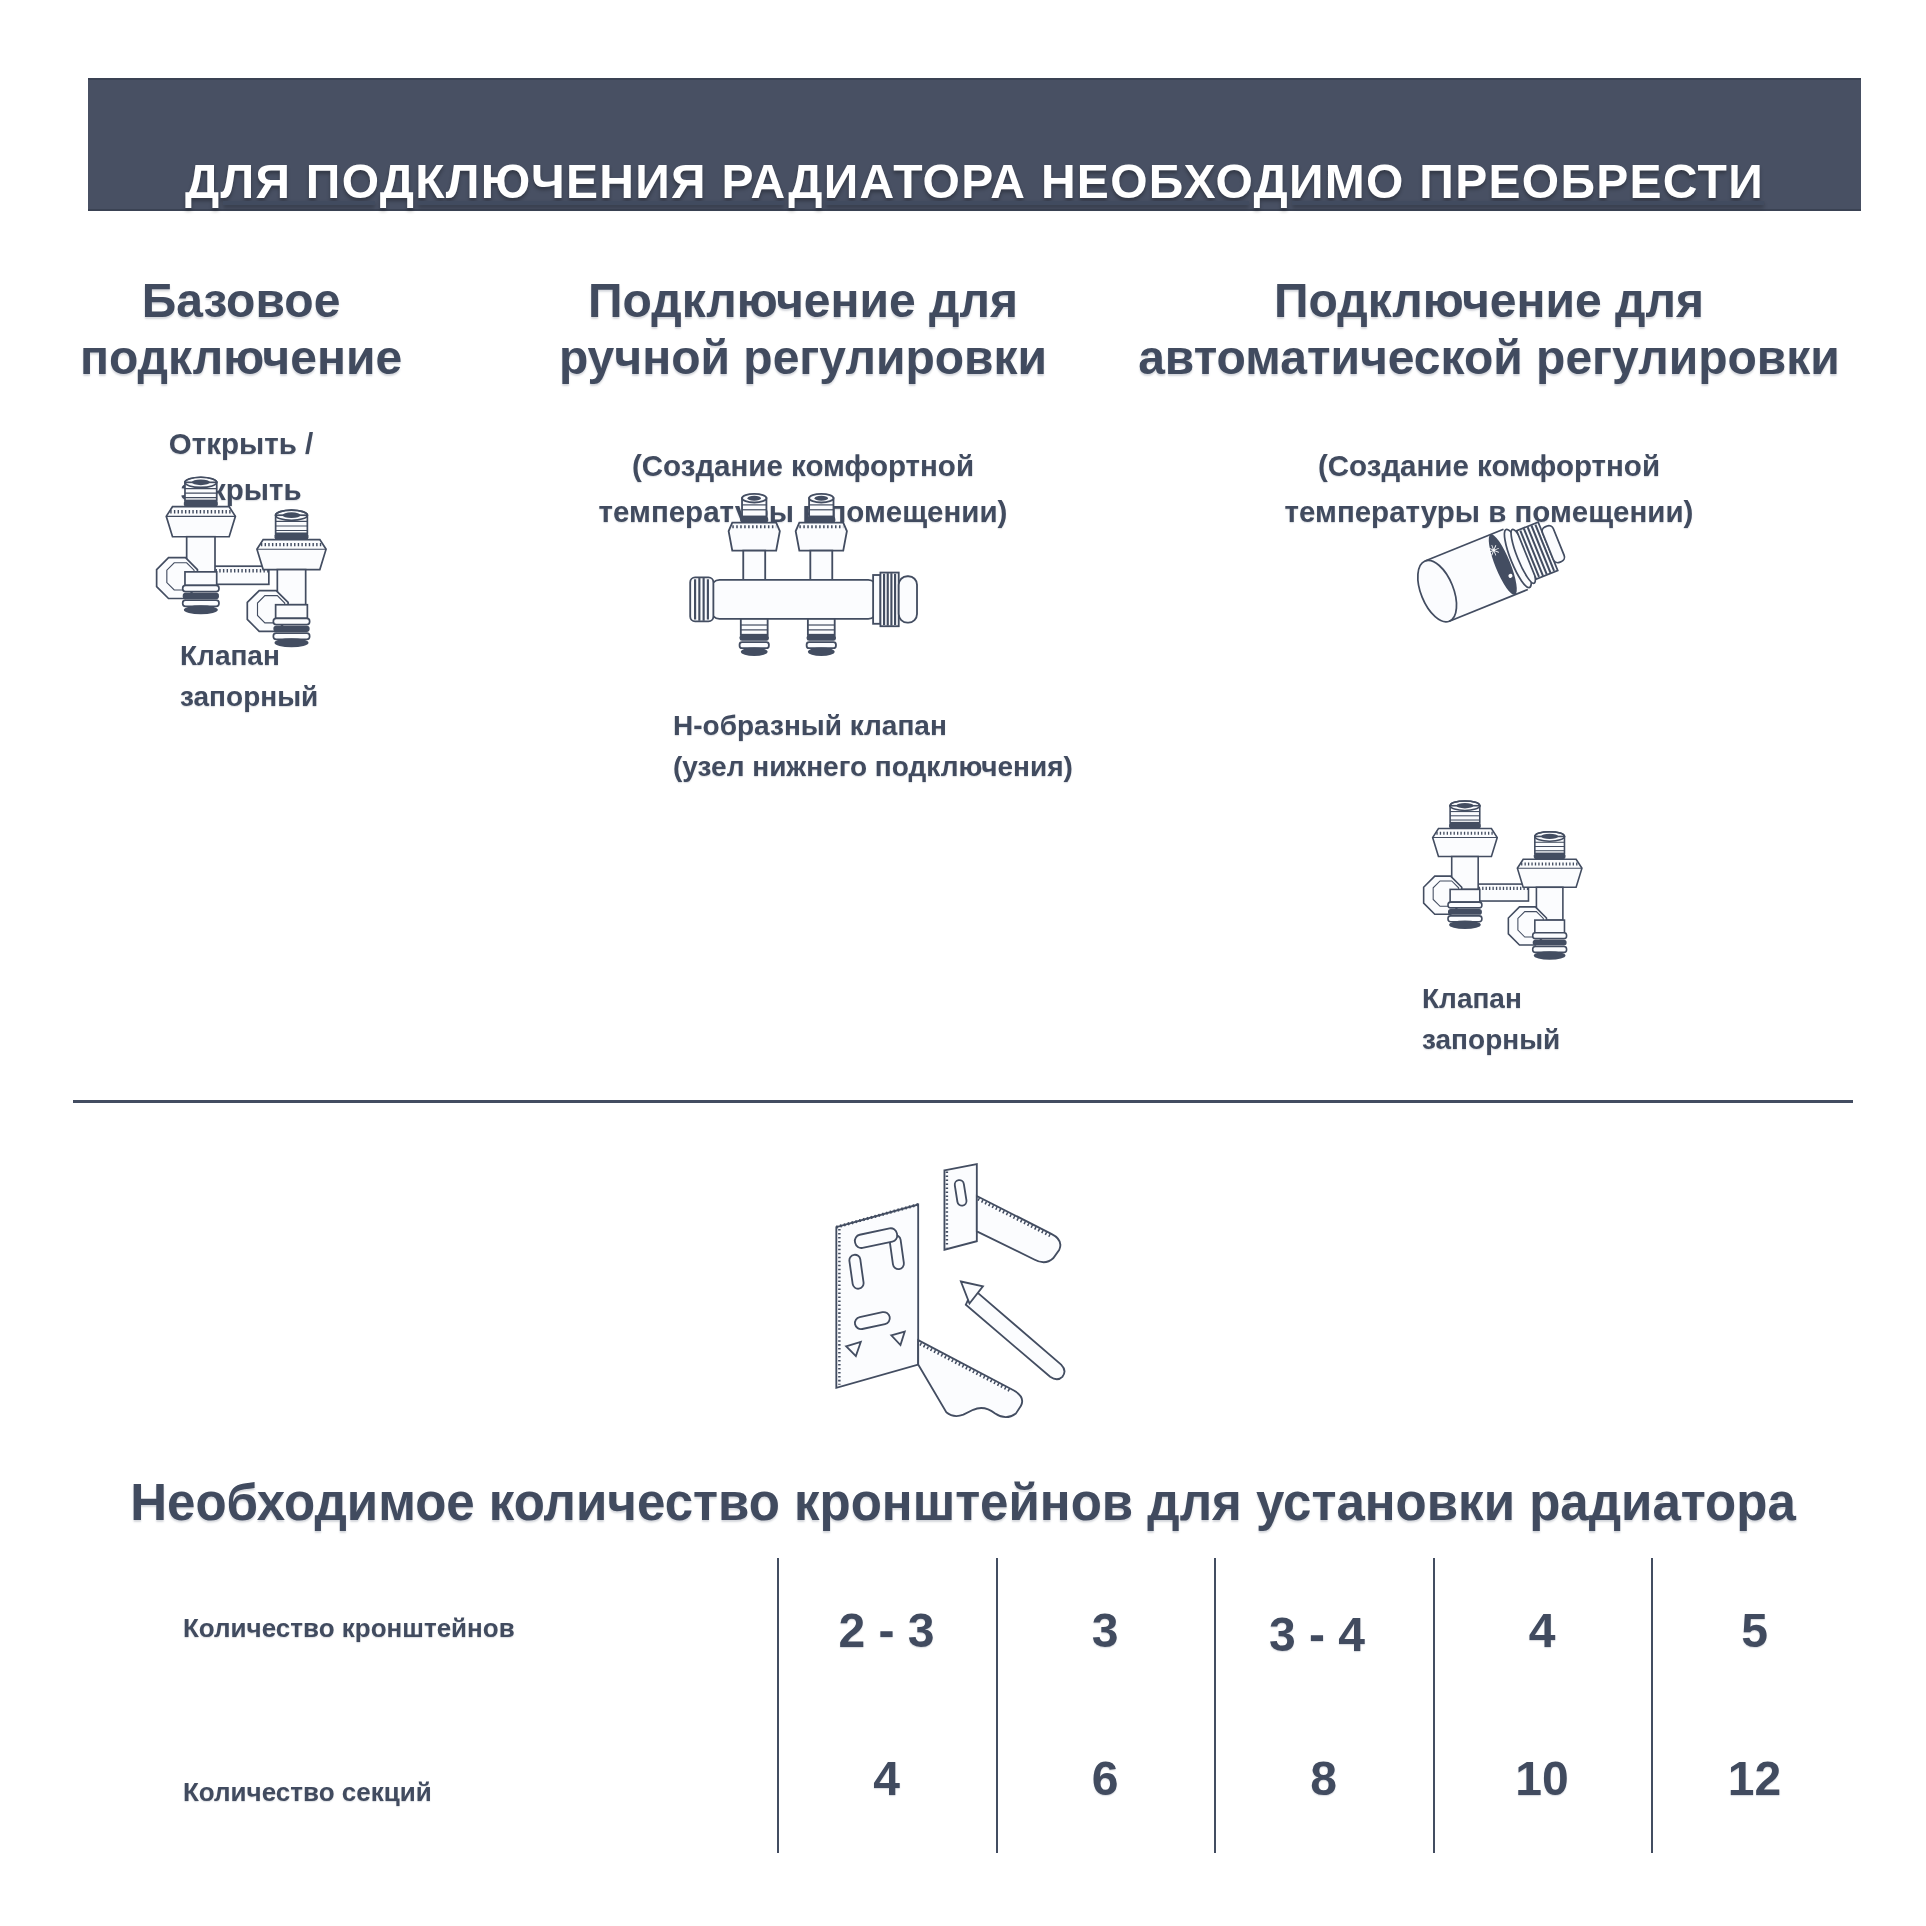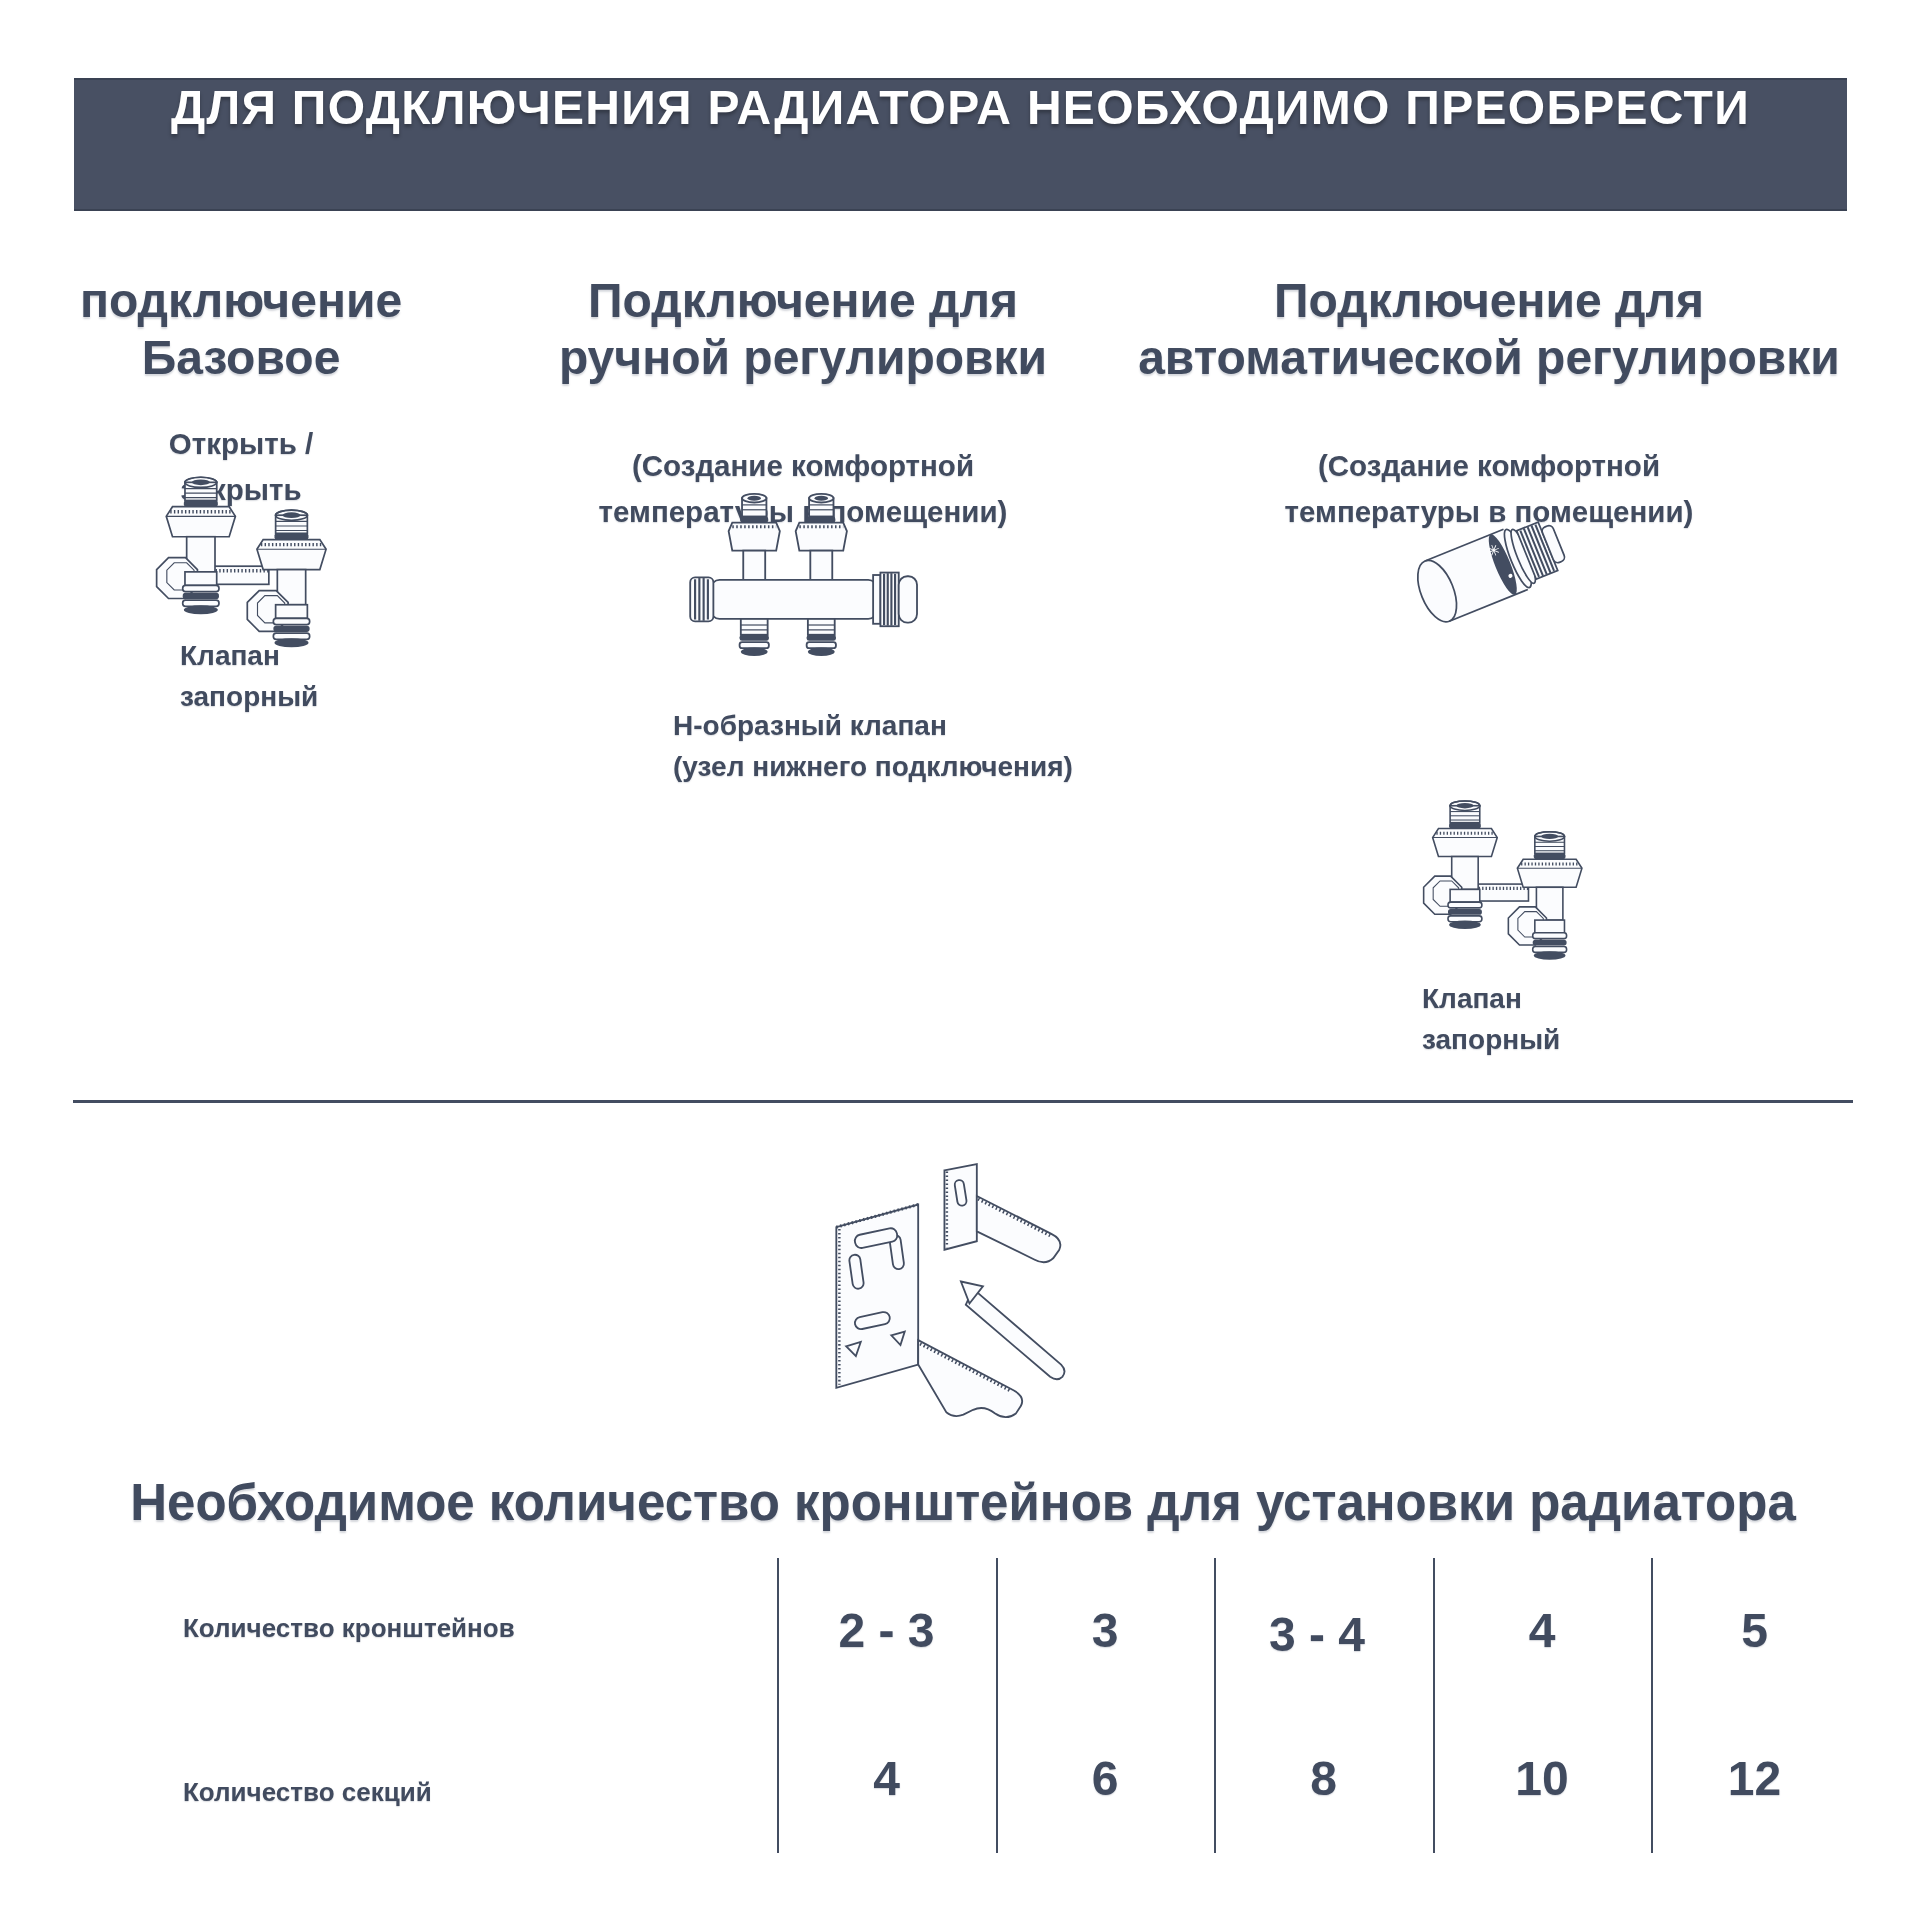--- a/index.html
+++ b/index.html
@@ -7,24 +7,24 @@
     --line:#434D61;
     --fill:#FBFCFE;
     --banner:#485063;
   }
   *{margin:0;padding:0;box-sizing:border-box;}
   html,body{background:#ffffff;}
   body{font-family:"Liberation Sans", sans-serif; color:var(--ink);}
   #canvas{position:relative;width:1926px;height:1926px;background:#ffffff;overflow:hidden;}
 
   .banner{
-    position:absolute;left:74px;top:78px;width:1773px;height:133px;
+    position:absolute;left:88px;top:78px;width:1773px;height:133px;
     background:var(--banner);
     border-top:2.6px solid #3A4253;border-bottom:2.6px solid #3A4253;
-    display:flex;align-items:flex-start;justify-content:center;
+    display:flex;align-items:flex-end;justify-content:center;text-decoration:underline;
   }
   .banner-title{
     color:#fff;font-size:48px;font-weight:bold;letter-spacing:1.3px;
     text-shadow:0 2.6px 3.9px rgba(0,0,0,.30);white-space:nowrap;
   }
 
   .col-title{
     position:absolute;top:273px;font-size:48px;font-weight:bold;line-height:1.18;
     text-align:center;color:var(--ink);text-shadow:0 1.9px 1.9px rgba(65,75,95,.22);
   }
@@ -61,22 +61,22 @@
 </head>
 <body>
 
 <div id="canvas">
 
   <div class="banner">
     <div class="banner-title">ДЛЯ ПОДКЛЮЧЕНИЯ РАДИАТОРА НЕОБХОДИМО ПРЕОБРЕСТИ</div>
   </div>
 
   <div class="col-title" style="left:61px;width:360px;">
+    <span class="block">Базовое</span>
     <span class="block">подключение</span>
-    <span class="block">Базовое</span>
   </div>
   <div class="col-sub" style="left:61px;width:360px;top:421px;">
     <span class="block">Открыть /</span>
     <span class="block">закрыть</span>
   </div>
 
   <div class="art" style="left:144px;top:471px;">
     <svg width="193" height="187" viewBox="0 0 340 330">
       <defs>
         <g id="valve-unit">

